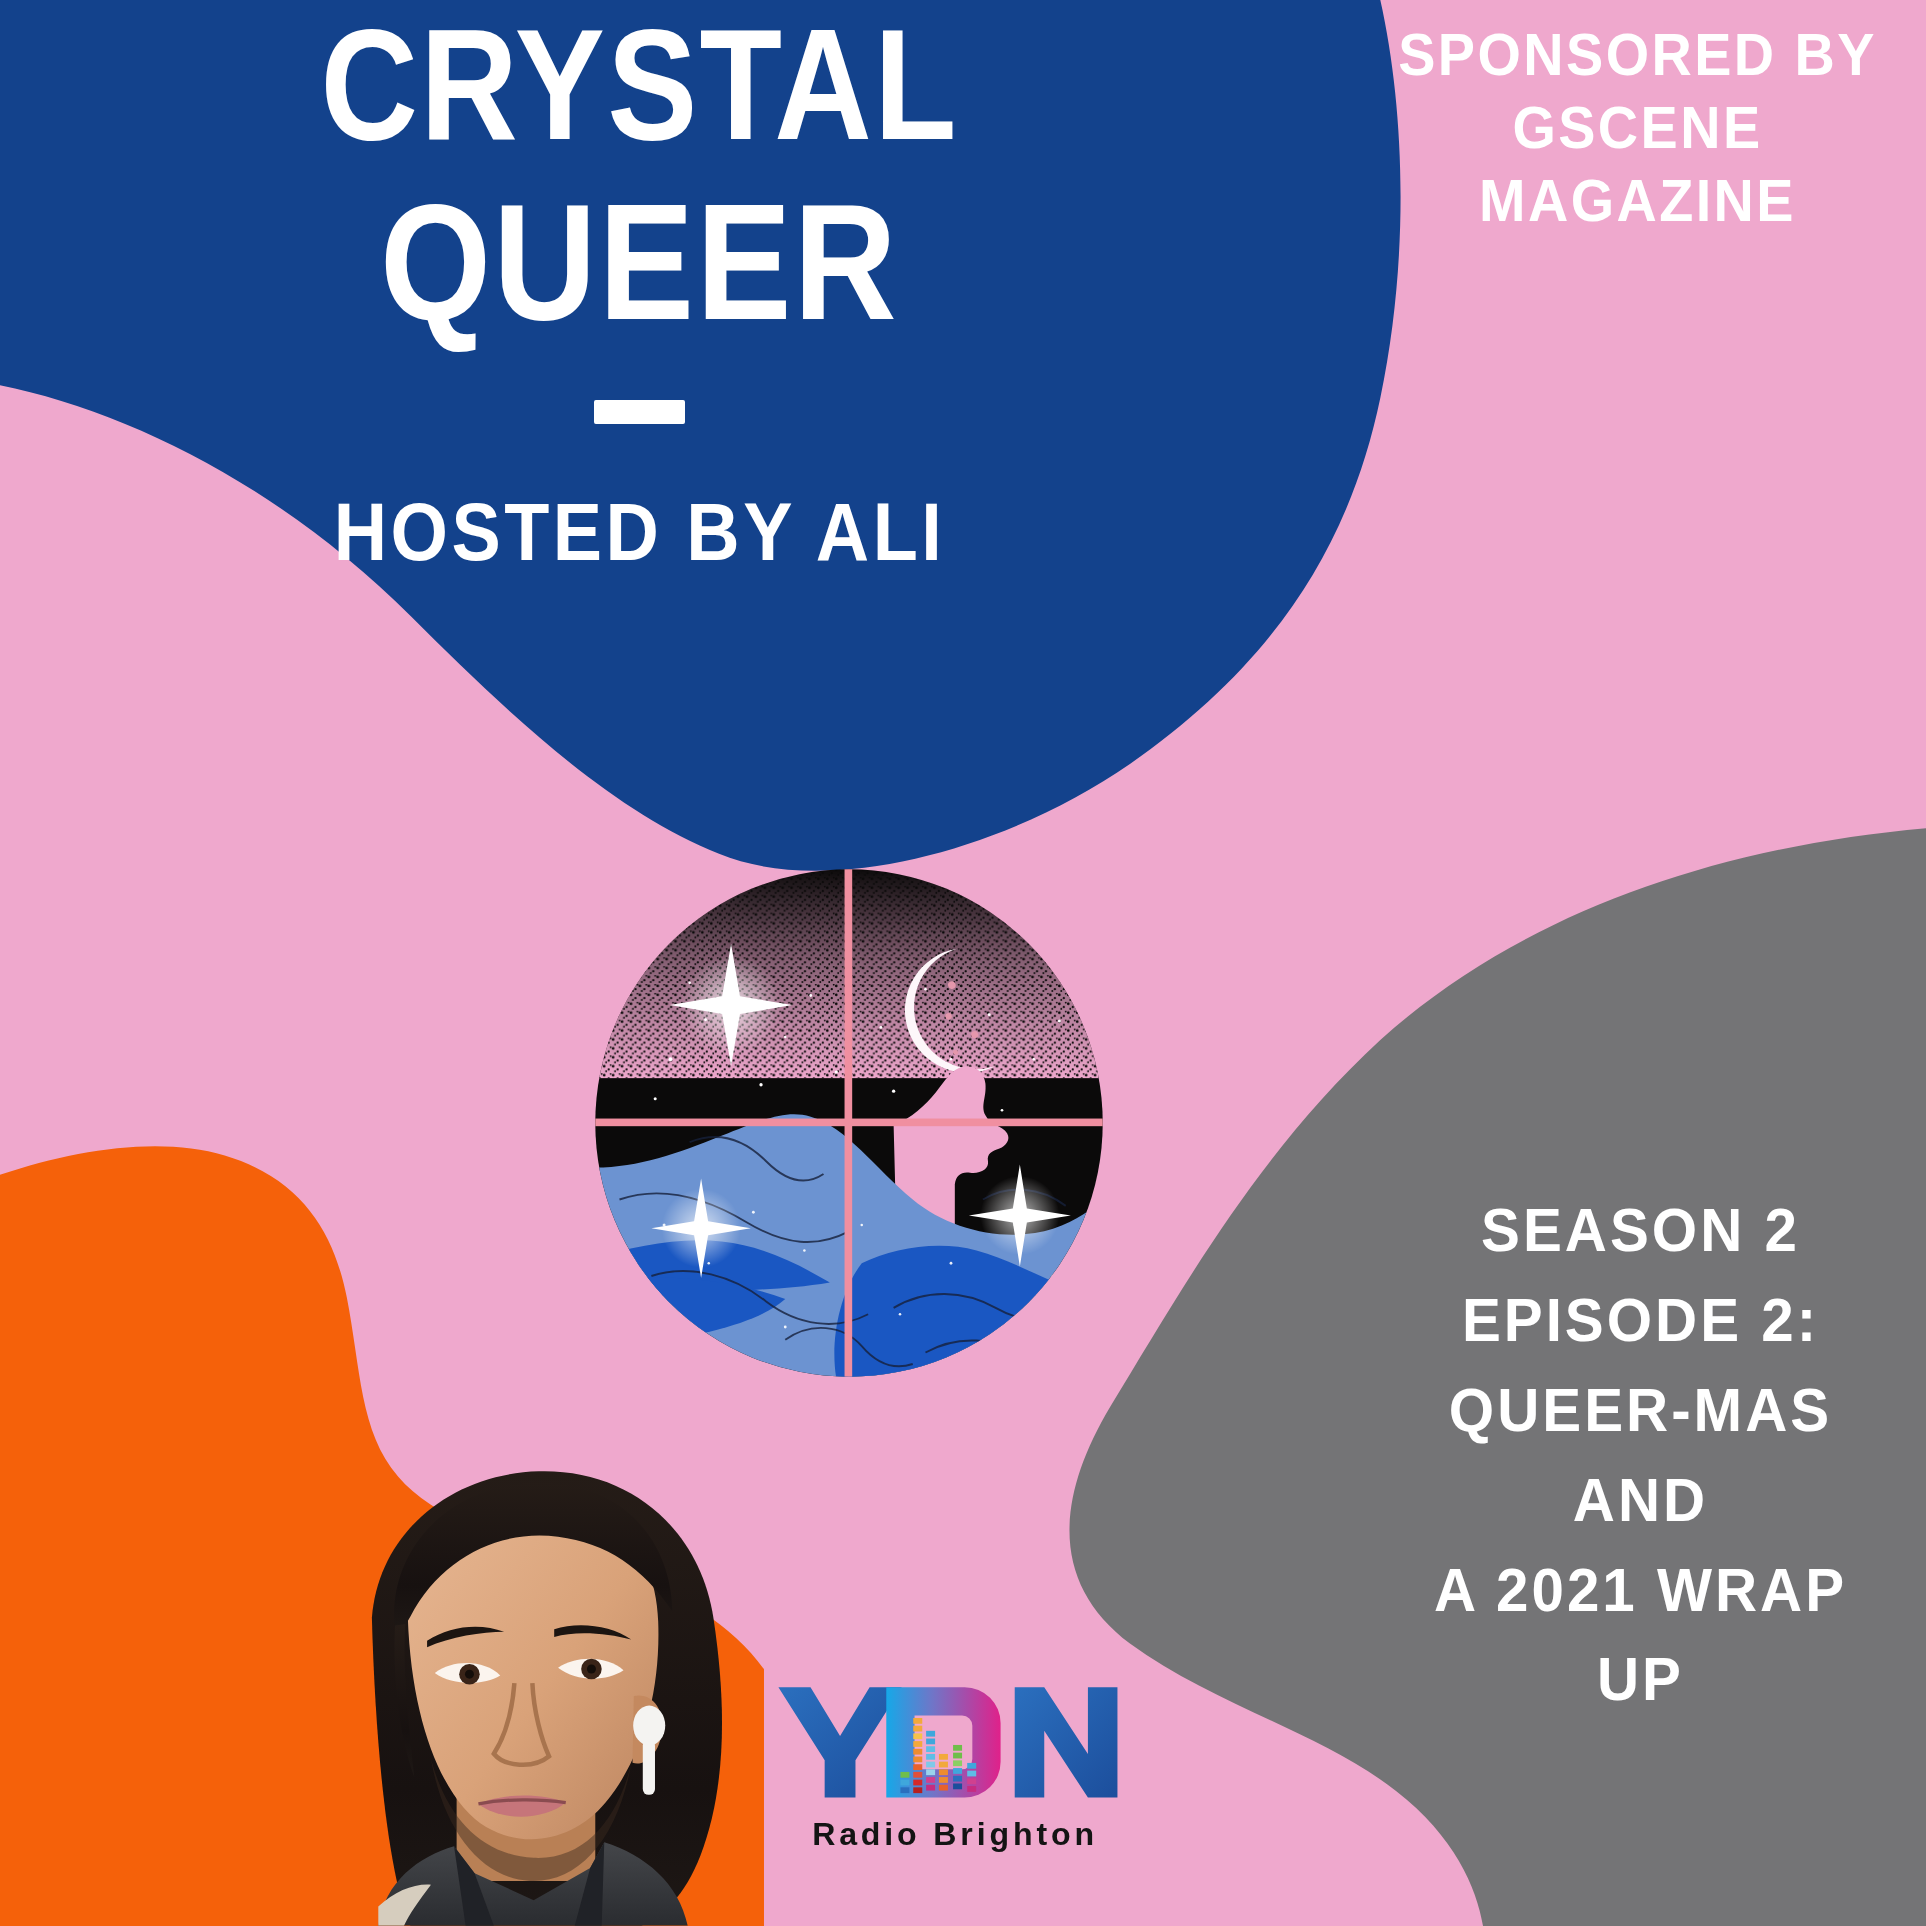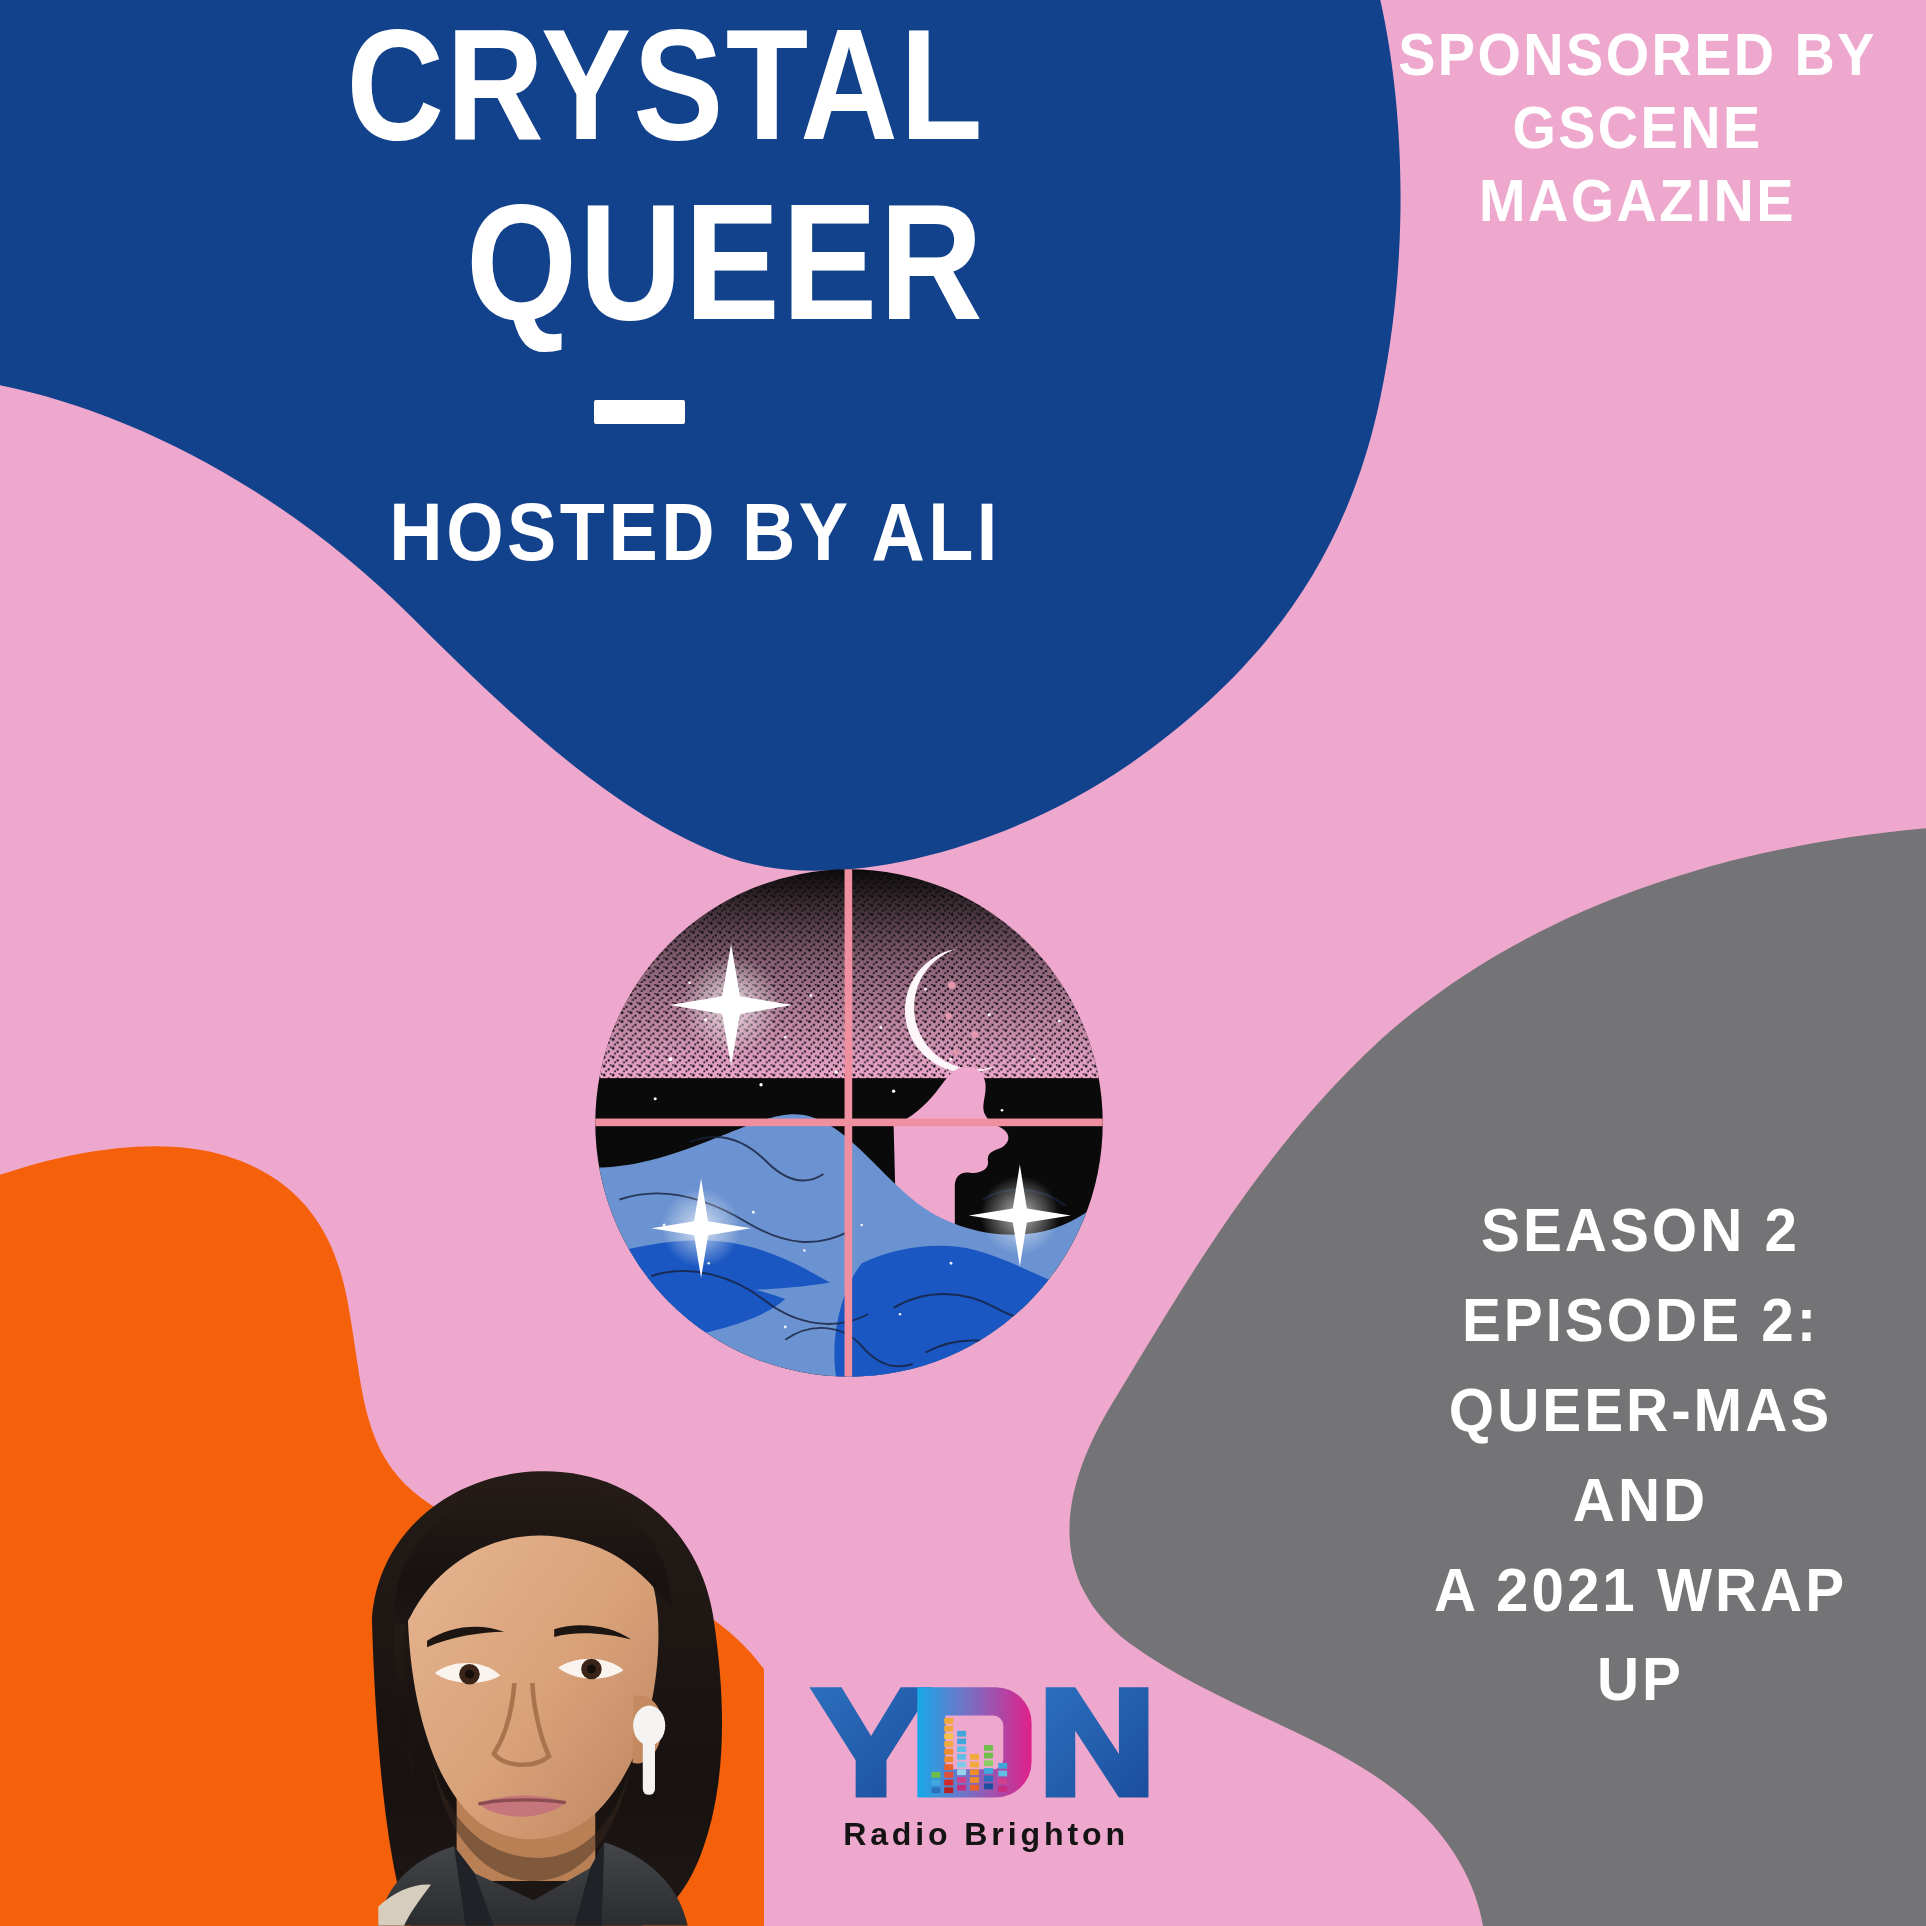--- a/index.html
+++ b/index.html
@@ -12,21 +12,21 @@
     font-family:"Liberation Sans", sans-serif;
   }
   .layer{position:absolute;inset:0;}
   svg.layer{width:1926px;height:1926px;display:block;}
 
   
   .txt{position:absolute;color:#fff;text-transform:uppercase;line-height:1;}
 
   #title-block{
     left:238px; top:6.4px; width:803px;
-    text-align:right; z-index:40;
+    text-align:center; z-index:40;
   }
   #title-line-1{
     font-size:157px; font-weight:700; letter-spacing:2.6px;
     font-stretch:condensed; transform:scaleX(.86); transform-origin:50% 50%;
   }
   #title-line-2{
     font-size:166px; font-weight:700; letter-spacing:2.6px;
     margin-top:15.4px; transform:scaleX(.86); transform-origin:50% 50%;
   }
   #title-divider{
@@ -46,21 +46,21 @@
   }
 
   #episode-block{
     left:1361px; top:1185px; width:559px;
     text-align:center; z-index:40;
     font-size:62px; font-weight:700; letter-spacing:3.2px; line-height:1.45;
     transform:scaleX(.94); transform-origin:50% 0;
   }
 
   
-  #ydn-logo{position:absolute;left:803px;top:1669px;width:366px;height:193px;z-index:60;}
+  #ydn-logo{position:absolute;left:772px;top:1669px;width:366px;height:193px;z-index:60;}
   #ydn-logo svg{display:block;width:100%;height:100%;}
 
   
   #portrait{position:absolute;left:282px;top:1457px;width:520px;height:469px;z-index:55;}
   #portrait svg{display:block;width:100%;height:100%;}
 
   
   #celestial{position:absolute;left:594px;top:868px;width:510px;height:510px;z-index:45;}
   #celestial svg{display:block;width:100%;height:100%;}
 </style>

